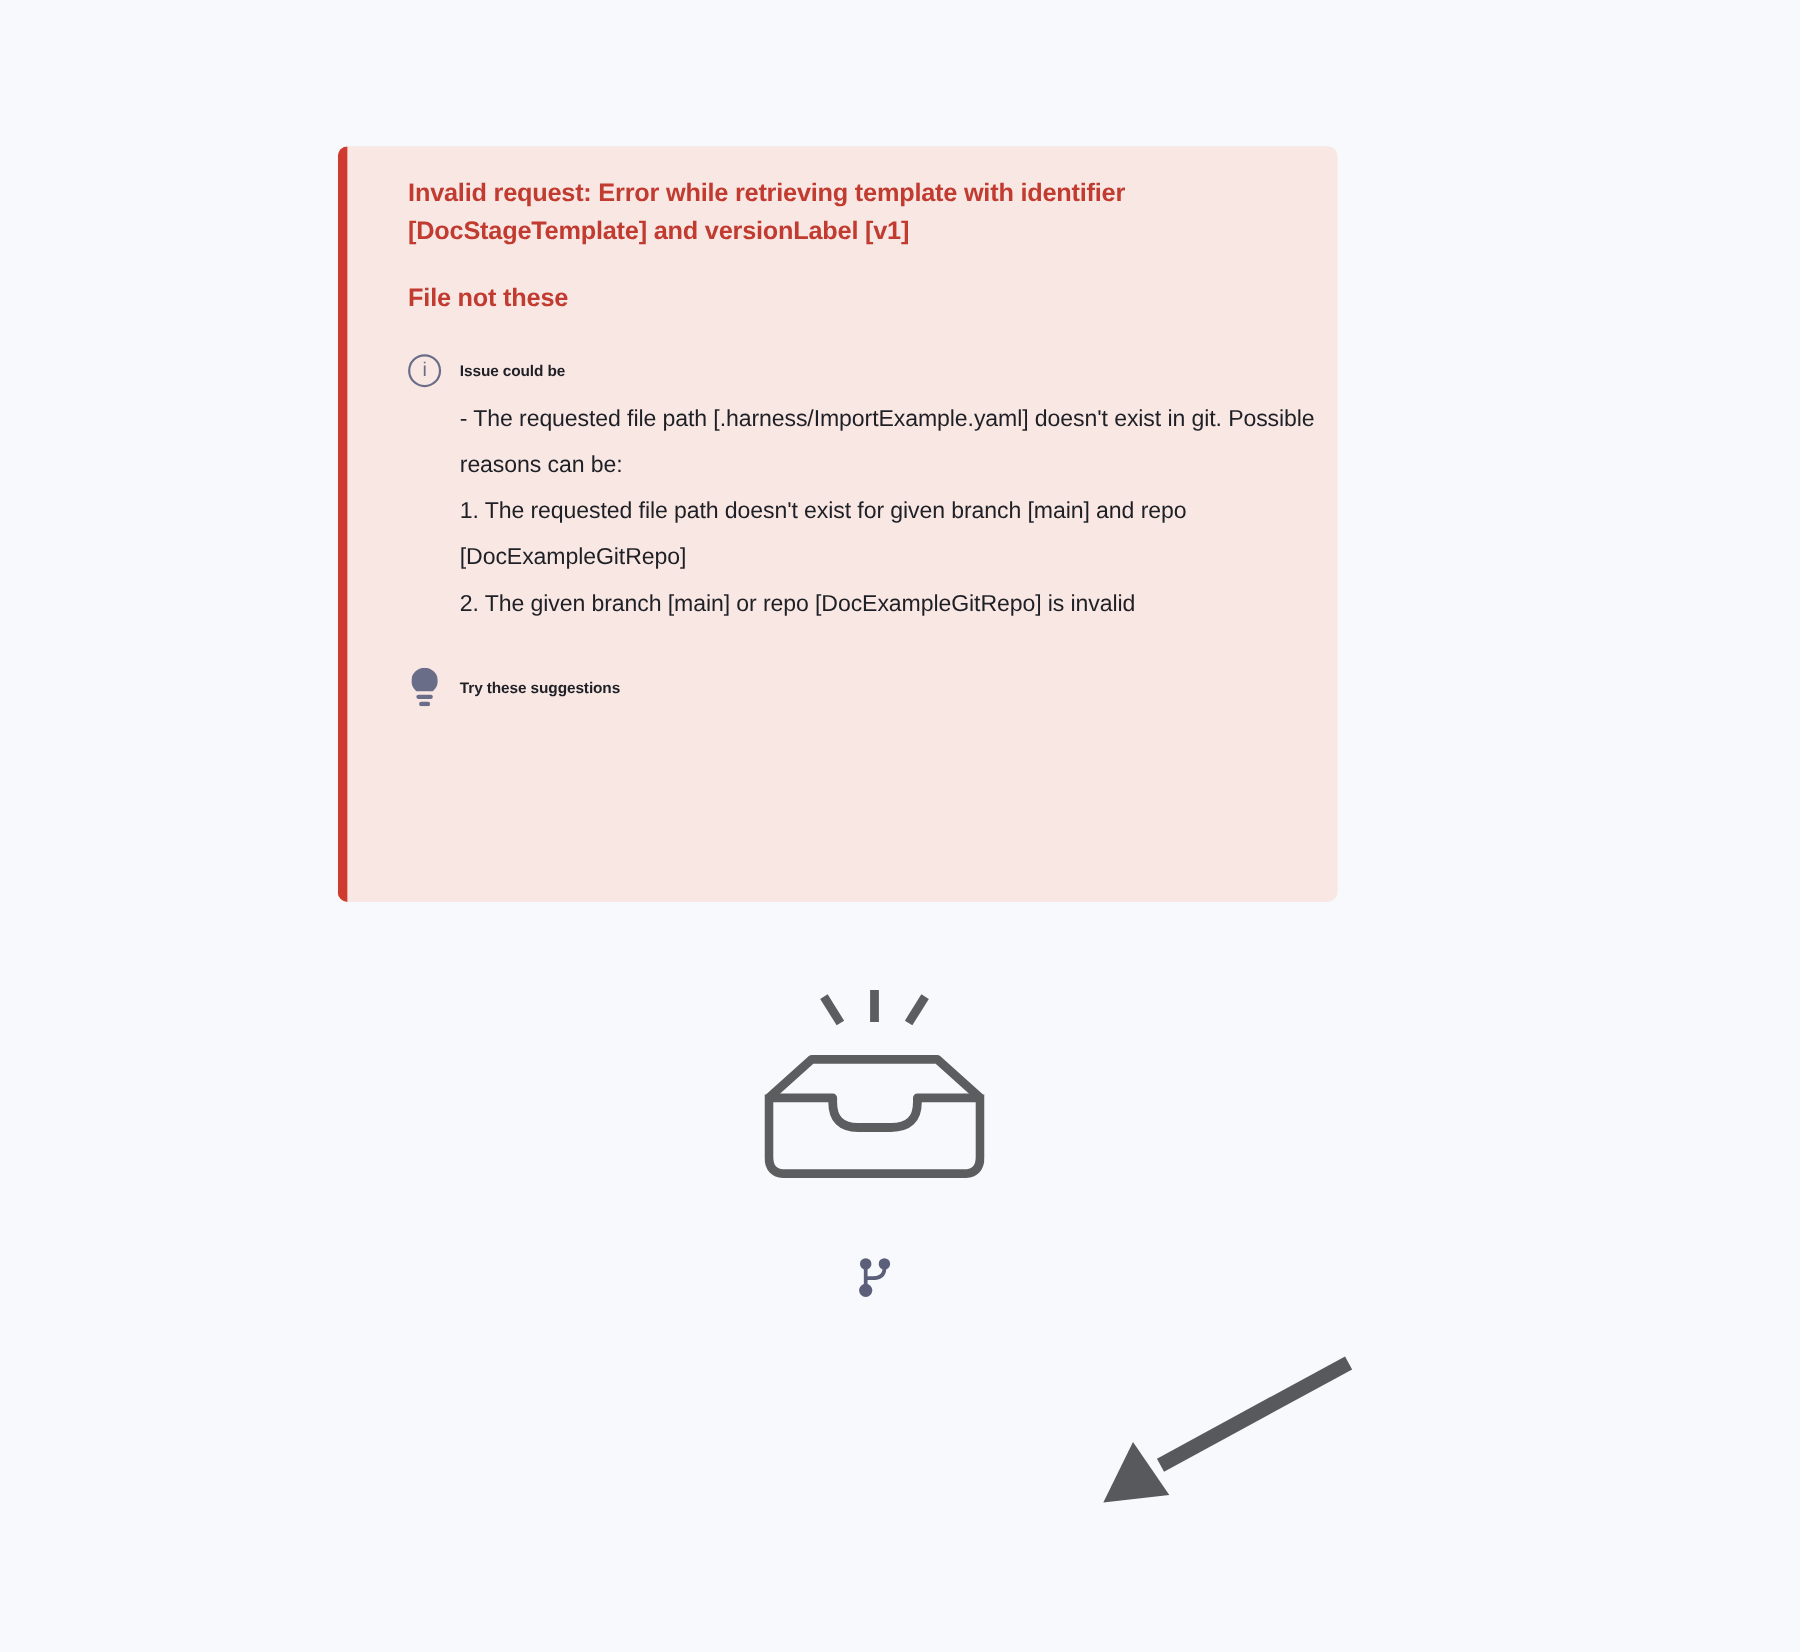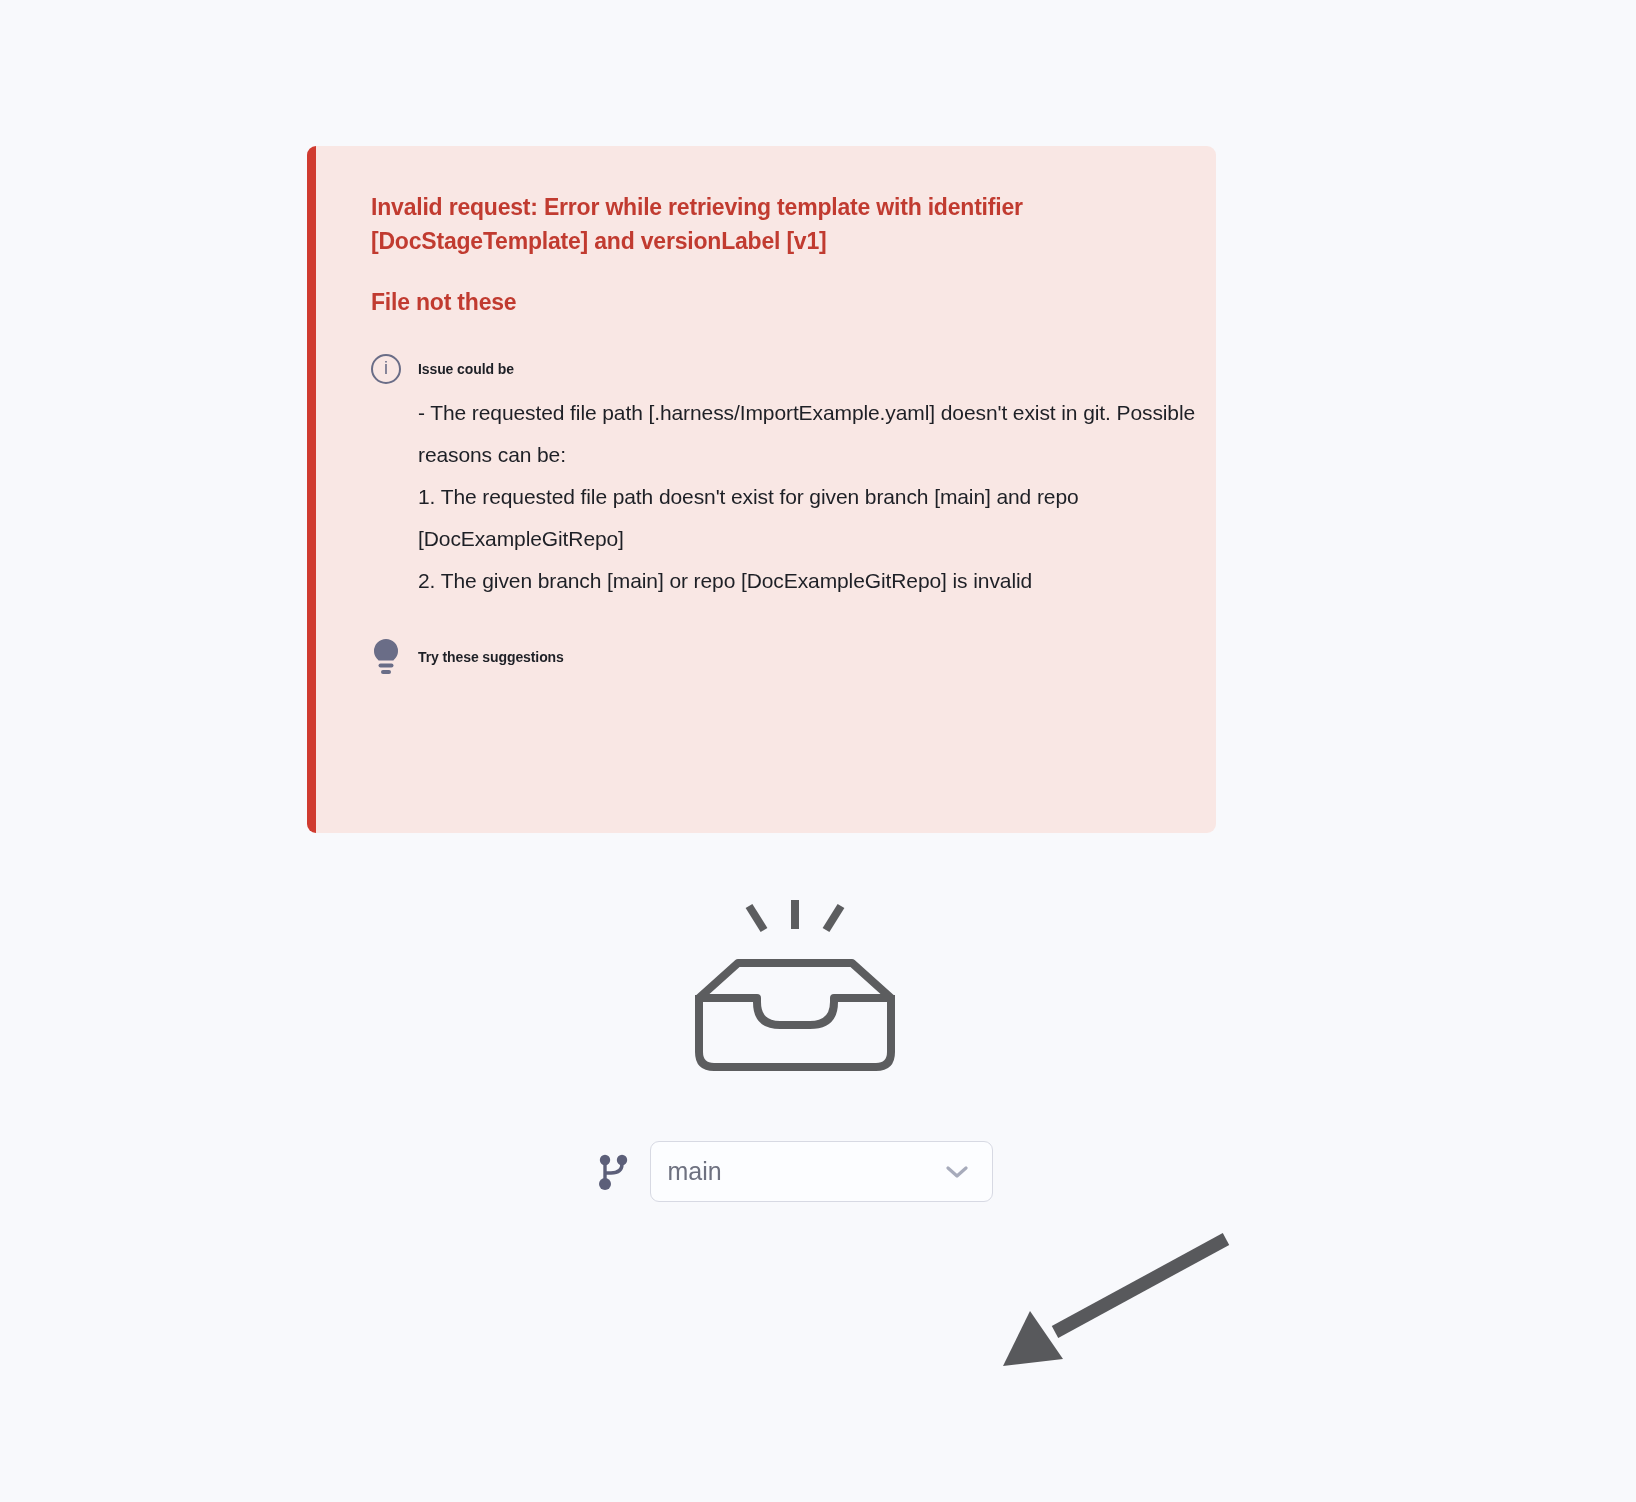--- a/index.html
+++ b/index.html
@@ -6,26 +6,26 @@
   body {
     width:1636px; height:1502px;
     background:#f8f9fc;
     font-family:"Liberation Sans","DejaVu Sans",sans-serif;
     position:relative; overflow:hidden;
     color:#1e2026;
   }
 
   
   .error-box {
-    position:absolute; left:307px; top:146px;
+    position:absolute; left:307px; top:133px;
     width:909px; min-height:687px; box-sizing:border-box;
     background:#f9e7e4;
     border-left:9px solid #d03b30;
     border-radius:9px;
-    padding:44px 42px 50px 55px;
+    padding:25px 42px 50px 55px;
   }
   .error-title {
     color:#c13b30; font-size:23px; line-height:34px;
     font-weight:bold; letter-spacing:-0.2px; max-width:824px;
   }
   .error-subtitle {
     color:#c13b30; font-size:23px; line-height:30px;
     font-weight:bold; margin-top:29px; letter-spacing:-0.2px;
   }
   .section-head { display:flex; align-items:center; gap:17px; margin-top:37px; }
@@ -114,25 +114,19 @@
 
 
   <div class="branch-row">
     <svg width="30" height="38" viewBox="0 0 30 38">
       <circle cx="7" cy="7" r="5.2" fill="#5c5f79"></circle>
       <circle cx="24" cy="7" r="5.2" fill="#5c5f79"></circle>
       <circle cx="7" cy="31" r="6" fill="#5c5f79"></circle>
       <path d="M7 10 V26" stroke="#5c5f79" stroke-width="3.4" fill="none"></path>
       <path d="M7 20 H13 Q24 20 24 11" stroke="#5c5f79" stroke-width="3.4" fill="none"></path>
     </svg>
-    <div class="branch-select">
-      <span class="branch-select-value">main</span>
-      <svg width="22" height="12" viewBox="0 0 22 12">
-        <path d="M2 2 L11 10 L20 2" stroke="#a7abbb" stroke-width="3.2" fill="none" stroke-linecap="round" stroke-linejoin="round"></path>
-      </svg>
-    </div>
   </div>
 </div>
 
 <svg class="pointer-arrow" width="245" height="155" viewBox="0 0 245 155">
   <line x1="231" y1="17" x2="60" y2="110" stroke="#58595c" stroke-width="13.5"></line>
   <polygon points="8,144 35,89 68,137" fill="#58595c"></polygon>
 </svg>
 
 </body></html>

